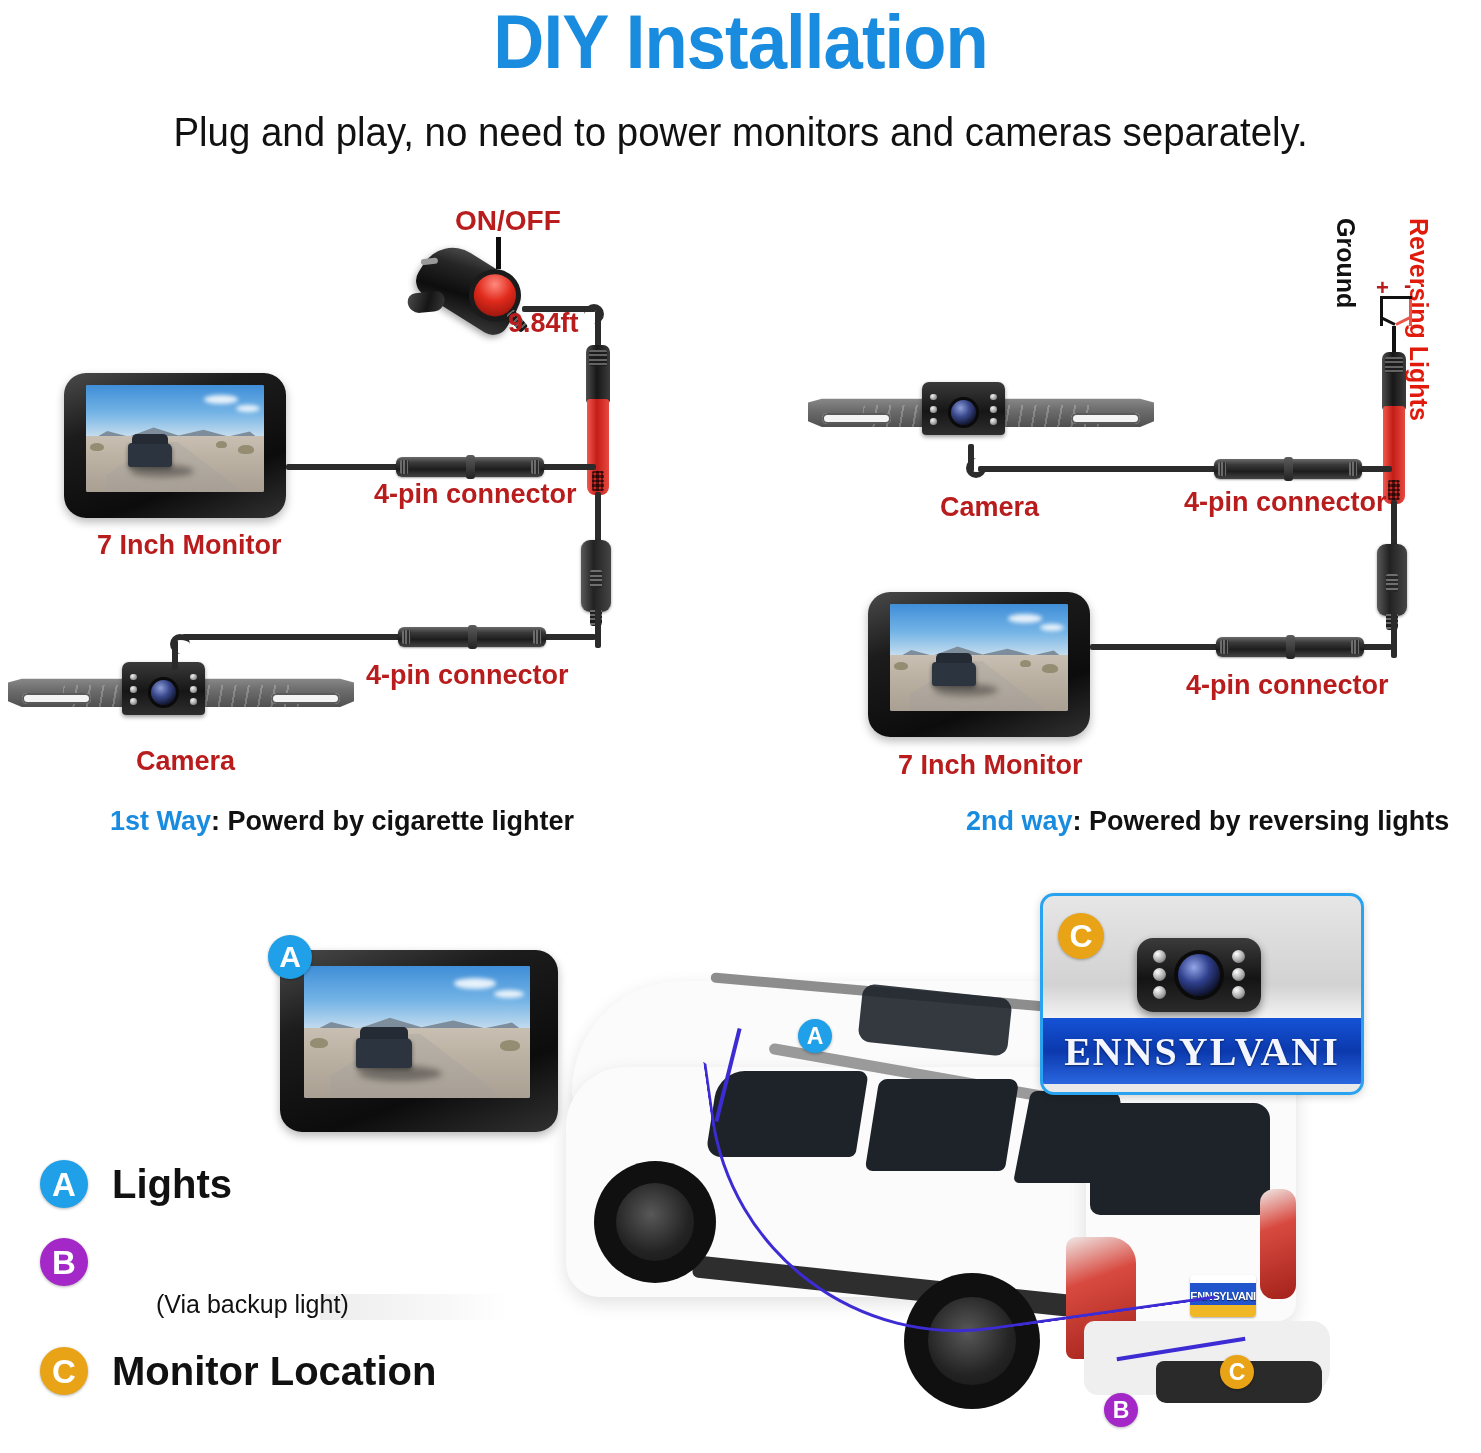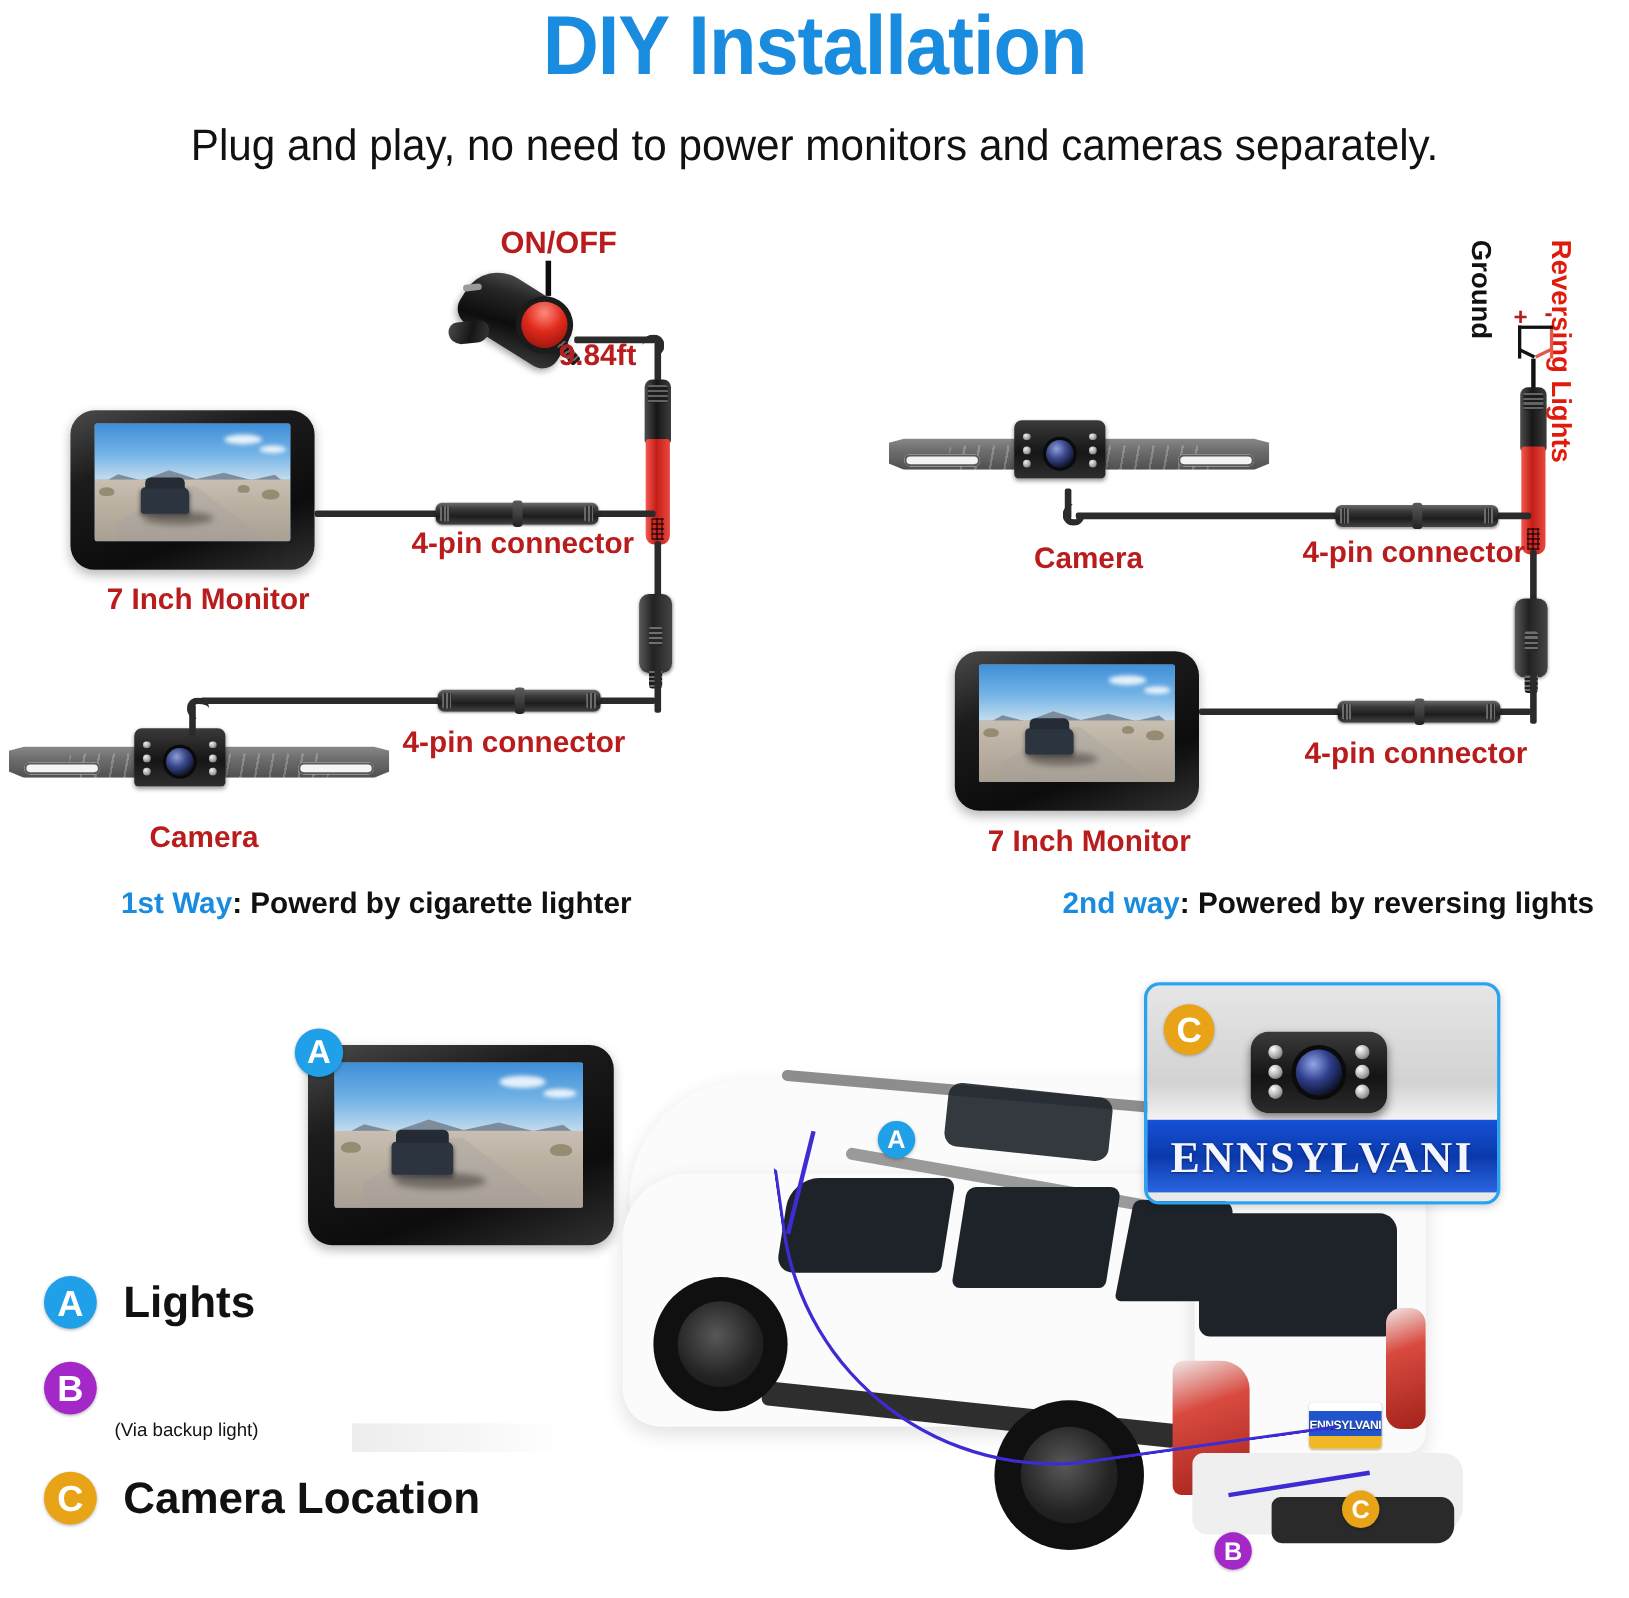--- a/index.html
+++ b/index.html
@@ -264,21 +264,21 @@
 
   
   #legend{position:absolute;left:40px;top:1160px;width:470px;}
   .lrow{position:relative;display:flex;align-items:center;margin-bottom:8px;}
   .lrow .badge{position:relative;}
   .ltext{
     margin-left:24px;font-size:40px;font-weight:bold;color:#111;
     font-family:"Liberation Sans","DejaVu Sans",sans-serif;white-space:nowrap;
   }
   .lsub{
-    margin-left:64px;margin-top:-4px;font-size:17px;color:#111;
+    margin-left:116px;margin-top:-4px;font-size:25px;color:#111;
     font-family:"Liberation Sans","DejaVu Sans",sans-serif;white-space:nowrap;
   }
   .smudge{
     position:absolute;left:320px;top:1294px;width:190px;height:26px;
     background:linear-gradient(90deg,#ededed,#f7f7f7 60%,#fff);
   }
 </style>
 </head>
 <body>
 
@@ -543,17 +543,17 @@
 
     <div class="lrow">
       <span class="badge" style="width:48px;height:48px;font-size:33px;background:#a428c8;">B</span>
     </div>
     <div class="lsub">(Via backup light)</div>
 
     <div style="height:28px;"></div>
 
     <div class="lrow">
       <span class="badge" style="width:48px;height:48px;font-size:33px;background:#e8a317;">C</span>
-      <span class="ltext">Camera Location</span>
+      <span class="ltext">Monitor Location</span>
     </div>
   </div>
 
 </div>
 
 </body></html>

